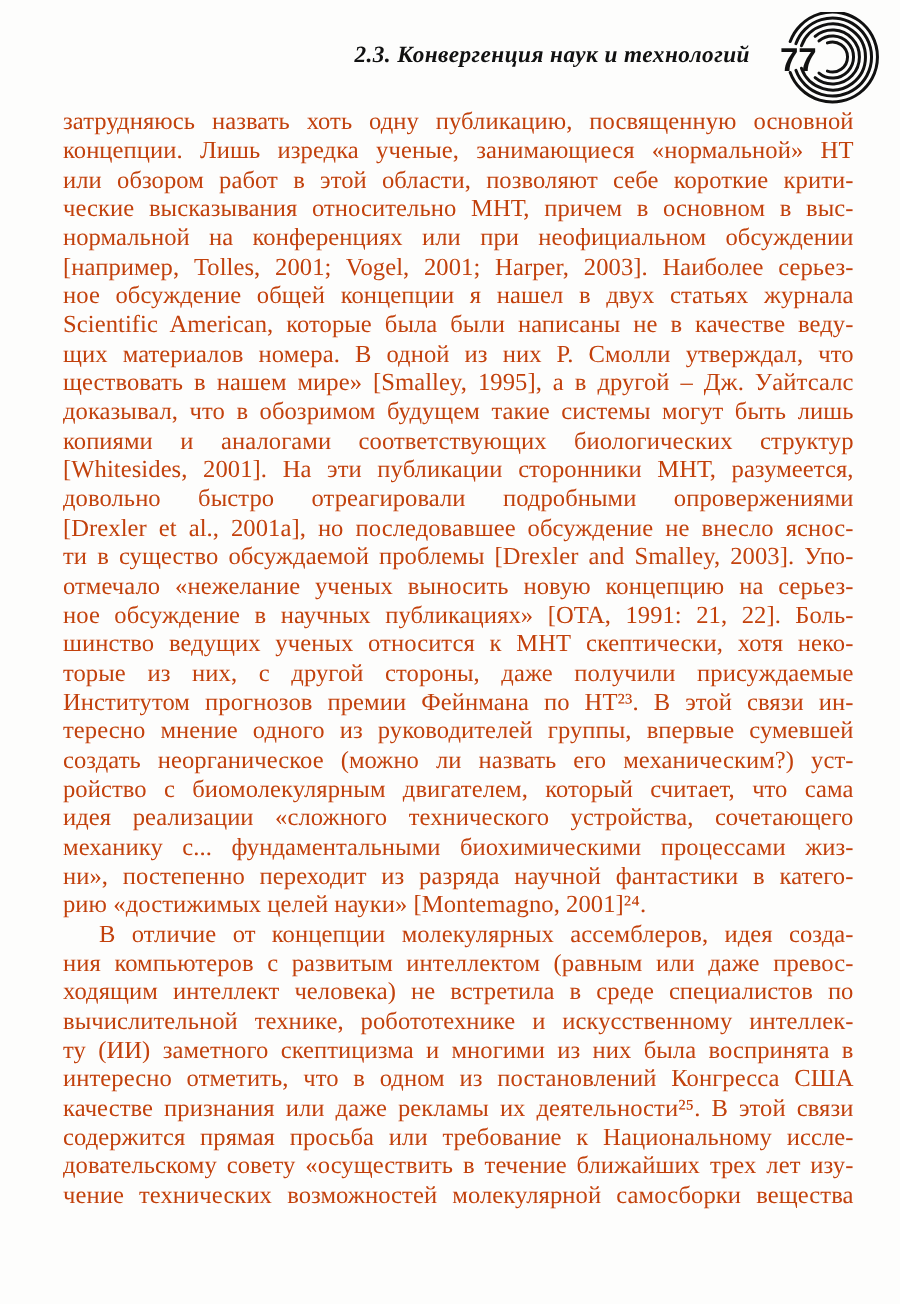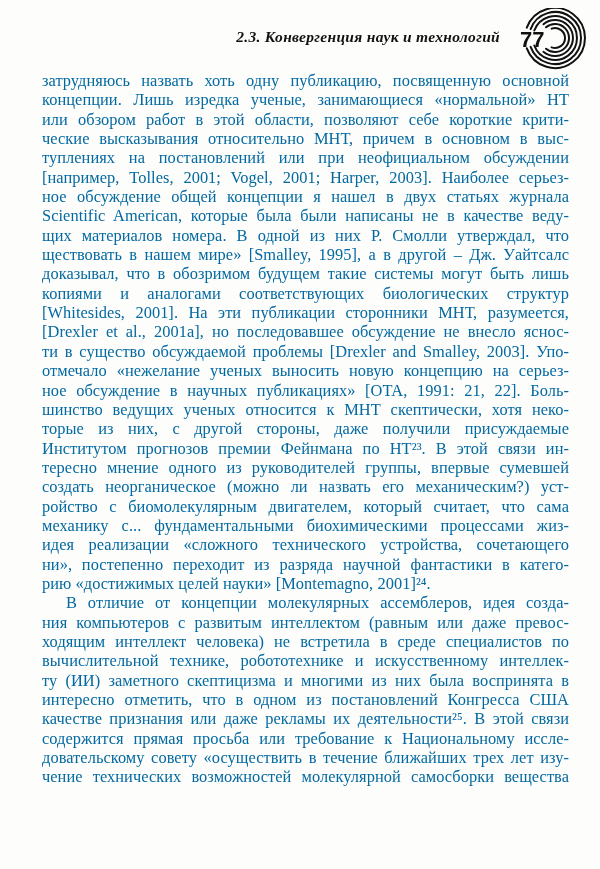--- a/index.html
+++ b/index.html
@@ -50,21 +50,21 @@
   }
   .line {
     font-size: 16.4px;
     line-height: 19.35px;
     height: 19.35px;
     white-space: nowrap;      
     white-space: normal;
     text-align: justify;
     text-align-last: justify;
     letter-spacing: 0.05px;
-    color: #0369a1;
+    color: #c2410c;
   }
   .line.no-justify { text-align-last: left; }
   .line.indent { text-indent: 24px; }
 </style>
 </head>
 <body>
 
 <div class="page">
 
   <div class="running-head">2.3.  Конвергенция наук и технологий</div>
@@ -81,41 +81,42 @@
       </g>
       <text class="num" x="17" y="39" fill="#111">77</text>
     </svg>
   </div>
 
   <div class="page-text">
       <div class="line">затрудняюсь назвать хоть одну публикацию, посвященную основной</div>
       <div class="line">концепции. Лишь изредка ученые, занимающиеся «нормальной» НТ</div>
       <div class="line">или обзором работ в этой области, позволяют себе короткие крити-</div>
       <div class="line">ческие высказывания относительно МНТ, причем в основном в выс-</div>
-      <div class="line">туплениях на постановлений или при неофициальном обсуждении</div>
+      <div class="line">нормальной на конференциях или при неофициальном обсуждении</div>
       <div class="line">[например, Tolles, 2001; Vogel, 2001; Harper, 2003]. Наиболее серьез-</div>
       <div class="line">ное обсуждение общей концепции я нашел в двух статьях журнала</div>
       <div class="line">Scientific American, которые была были написаны не в качестве веду-</div>
       <div class="line">щих материалов номера. В одной из них Р. Смолли утверждал, что</div>
       <div class="line">ществовать в нашем мире» [Smalley, 1995], а в другой – Дж. Уайтсалс</div>
       <div class="line">доказывал, что в обозримом будущем такие системы могут быть лишь</div>
       <div class="line">копиями и аналогами соответствующих биологических структур</div>
       <div class="line">[Whitesides, 2001]. На эти публикации сторонники МНТ, разумеется,</div>
+      <div class="line">довольно быстро отреагировали подробными опровержениями</div>
       <div class="line">[Drexler et al., 2001a], но последовавшее обсуждение не внесло яснос-</div>
       <div class="line">ти в существо обсуждаемой проблемы [Drexler and Smalley, 2003]. Упо-</div>
       <div class="line">отмечало «нежелание ученых выносить новую концепцию на серьез-</div>
       <div class="line">ное обсуждение в научных публикациях» [OTA, 1991: 21, 22]. Боль-</div>
       <div class="line">шинство ведущих ученых относится к МНТ скептически, хотя неко-</div>
       <div class="line">торые из них, с другой стороны, даже получили присуждаемые</div>
       <div class="line">Институтом прогнозов премии Фейнмана по НТ²³. В этой связи ин-</div>
       <div class="line">тересно мнение одного из руководителей группы, впервые сумевшей</div>
       <div class="line">создать неорганическое (можно ли назвать его механическим?) уст-</div>
       <div class="line">ройство с биомолекулярным двигателем, который считает, что сама</div>
+      <div class="line">идея реализации «сложного технического устройства, сочетающего</div>
       <div class="line">механику с... фундаментальными биохимическими процессами жиз-</div>
-      <div class="line">идея реализации «сложного технического устройства, сочетающего</div>
       <div class="line">ни», постепенно переходит из разряда научной фантастики в катего-</div>
       <div class="line no-justify">рию «достижимых целей науки» [Montemagno, 2001]²⁴.</div>
       <div class="line indent">В отличие от концепции молекулярных ассемблеров, идея созда-</div>
       <div class="line">ния компьютеров с развитым интеллектом (равным или даже превос-</div>
       <div class="line">ходящим интеллект человека) не встретила в среде специалистов по</div>
       <div class="line">вычислительной технике, робототехнике и искусственному интеллек-</div>
       <div class="line">ту (ИИ) заметного скептицизма и многими из них была воспринята в</div>
       <div class="line">интересно отметить, что в одном из постановлений Конгресса США</div>
       <div class="line">качестве признания или даже рекламы их деятельности²⁵. В этой связи</div>
       <div class="line">содержится прямая просьба или требование к Национальному иссле-</div>

